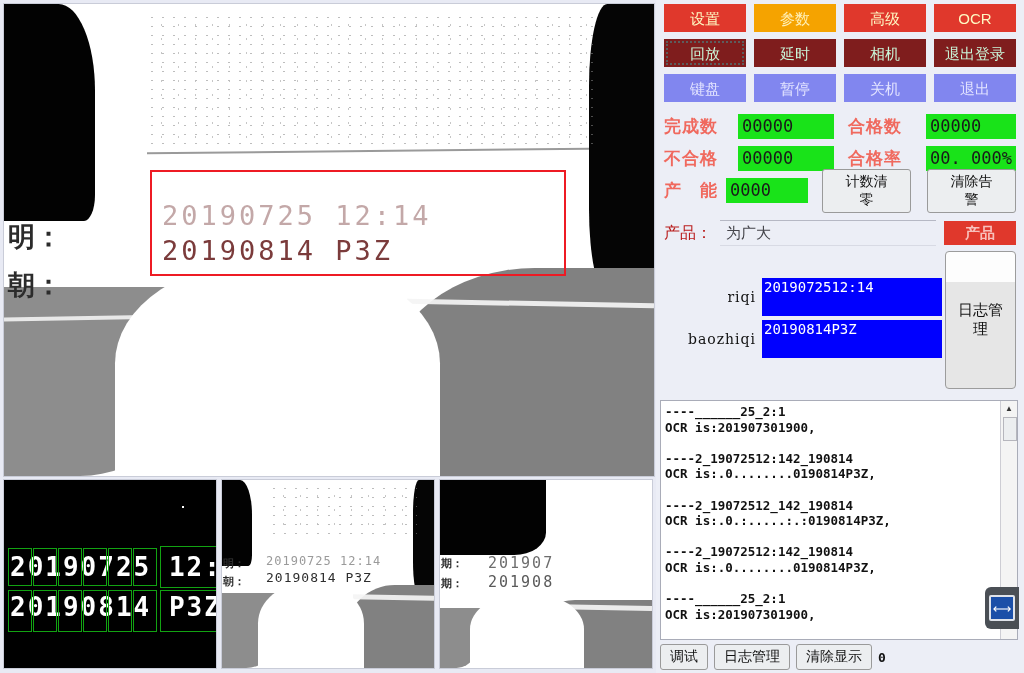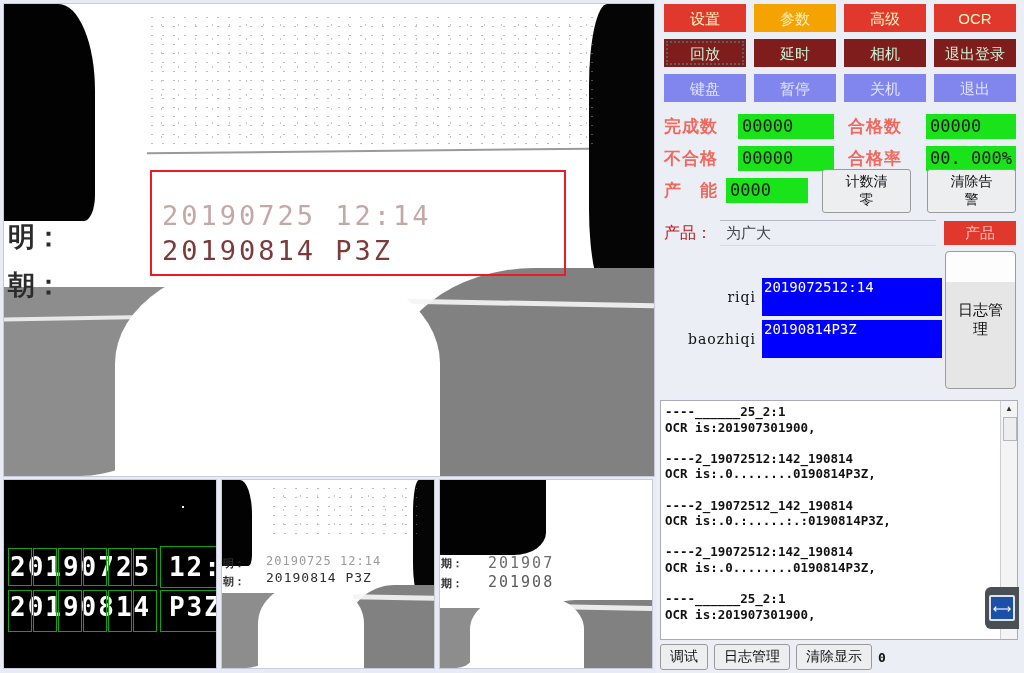--- a/index.html
+++ b/index.html
@@ -77,21 +77,21 @@
   .smallbtn{background:#eceef0;border:1px solid #9a9a9a;border-radius:3px;font-size:14px;
             padding:3px 20px;cursor:pointer;font-family:"Liberation Sans",sans-serif;color:#111;}
 
   
   .prow{position:absolute;left:8px;top:220px;width:352px;display:flex;align-items:center;gap:8px;}
   .plabel{font-size:16px;color:#b91c1c;}
   .pinput{flex:1;height:22px;border:0;border-top:1px solid #b6b8c4;border-bottom:1px solid #d8dae4;
           background:#eceef6;font-size:15px;color:#44444a;padding-left:6px;
           font-family:"Liberation Sans",sans-serif;outline:none;}
   .pbtn{background:#e0382c;color:#f7c0bb;font-size:15px;border:0;width:72px;height:24px;cursor:pointer;
-        font-family:"Liberation Sans",sans-serif;}
+        font-family:"Liberation Sans",sans-serif;font-weight:bold;}
 
   
   .ofield{position:absolute;display:flex;align-items:center;}
   .olab{font-family:"DejaVu Serif",serif;font-size:14px;color:#111;text-align:right;width:92px;
         padding-right:6px;letter-spacing:1px;}
   .oval{background:#0000ff;color:#fff;font-family:"DejaVu Sans Mono",monospace;font-size:14px;
         width:180px;height:38px;line-height:17px;padding:1px 2px;box-sizing:border-box;}
   .savebtn{position:absolute;left:289px;top:251px;width:71px;height:138px;background:#e6e6e6;
            border:1px solid #9c9c9c;border-radius:4px;font-size:15px;color:#111;cursor:pointer;
            font-family:"Liberation Sans",sans-serif;

